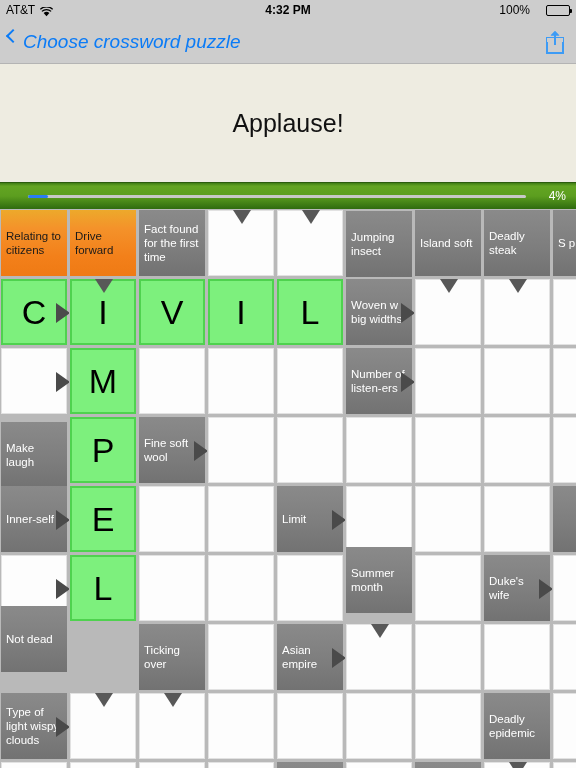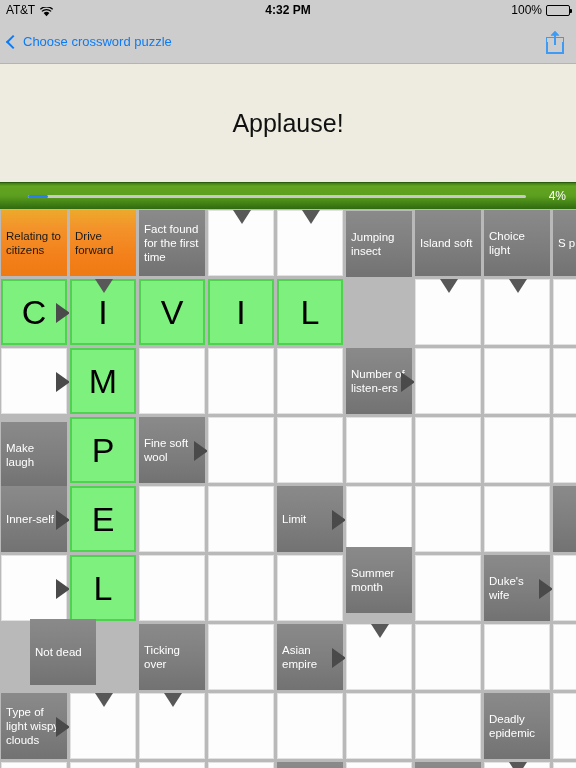--- a/index.html
+++ b/index.html
@@ -22,43 +22,43 @@
     position: relative;
   }
   .sb-left { display: flex; align-items: center; gap: 5px; text-align: center; }
   .sb-carrier { font-size: 12px; letter-spacing: -0.2px; }
   .wifi-icon { display: inline-block; width: 13px; height: 10px; position: relative; top: 1px; }
   .sb-center {
     position: absolute; left: 0; right: 0; text-align: center;
     font-size: 12px; font-weight: bold; pointer-events: none;
   }
   .sb-right {
-    margin-left: auto; display: flex; align-items: center; gap: 4px;
+    margin-left: auto; display: flex; align-items: center; gap: 16px;
     font-size: 12px; position: relative; z-index: 2;
   }
   .batt {
     width: 24px; height: 11px; border: 1px solid #000; border-radius: 2px;
     position: relative; padding: 1px;
   }
   .batt::after {
     content: ""; position: absolute; right: -3px; top: 3px;
     width: 2px; height: 4px; background: #000; border-radius: 0 1px 1px 0;
   }
   .batt-fill { height: 100%; background: #000; border-radius: 1px; }
 
   
   .navbar {
     height: 44px; background: #cdcdcd;
     display: flex; align-items: center; padding: 0 8px;
     position: relative; border-bottom: 1px solid #b4b4b4;
   }
   .back-btn {
-    display: flex; align-items: center; gap: 3px;
-    color: #0b7bf6; font-size: 13px; cursor: pointer;
-    position: relative; z-index: 2;
+    display: flex; gap: 3px;
+    color: #0b7bf6; font-size: 19px; cursor: pointer;
+    position: relative; z-index: 2; font-style: italic;
   }
   .chevron-left {
     display: inline-block; width: 10px; height: 10px;
     border-left: 2.4px solid #0b7bf6; border-bottom: 2.4px solid #0b7bf6;
     transform: rotate(45deg); margin-right: 2px;
   }
   .nav-title {
     position: absolute; left: 0; right: 0; text-align: center;
     font-size: 17px; font-weight: bold; color: #000; pointer-events: none;
   }
@@ -229,21 +229,21 @@
         <span class="clue-text">Jumping insect</span>
       </div>
     </div>
     <div class="cell clue" style="left: 414px; top: 0px;">
       <div class="cell-inner">
         <span class="clue-text">Island soft</span>
       </div>
     </div>
     <div class="cell clue" style="left: 483px; top: 0px;">
       <div class="cell-inner">
-        <span class="clue-text">Choice light</span>
+        <span class="clue-text">Deadly steak</span>
       </div>
     </div>
     <div class="cell clue" style="left: 552px; top: 0px;">
       <div class="cell-inner">
         <span class="clue-text">S p</span>
       </div>
     </div>
     <div class="cell filled" style="left: 0px; top: 69px;">
       <div class="cell-inner">
         <span class="letter">C</span>
@@ -264,20 +264,26 @@
     <div class="cell filled" style="left: 207px; top: 69px;">
       <div class="cell-inner">
         <span class="letter">I</span>
       </div>
     </div>
     <div class="cell filled" style="left: 276px; top: 69px;">
       <div class="cell-inner">
         <span class="letter">L</span>
       </div>
     </div>
+    <div class="cell clue" style="left: 345px; top: 69px;">
+      <div class="cell-inner">
+        <span class="clue-text">Woven w big widths</span>
+      </div>
+      <div class="arr-right"></div>
+    </div>
     <div class="cell empty" style="left: 414px; top: 69px;">
       <div class="cell-inner"></div>
       <div class="arr-down"></div>
     </div>
     <div class="cell empty" style="left: 483px; top: 69px;">
       <div class="cell-inner"></div>
       <div class="arr-down"></div>
     </div>
     <div class="cell empty" style="left: 552px; top: 69px;">
       <div class="cell-inner"></div>
@@ -412,21 +418,21 @@
     </div>
     <div class="cell clue" style="left: 483px; top: 345px;">
       <div class="cell-inner">
         <span class="clue-text">Duke's wife</span>
       </div>
       <div class="arr-right"></div>
     </div>
     <div class="cell empty" style="left: 552px; top: 345px;">
       <div class="cell-inner"></div>
     </div>
-    <div class="cell clue" style="left: 0px; top: 409px; margin-left: 29px;">
+    <div class="cell clue" style="left: 0px; top: 396px;">
       <div class="cell-inner">
         <span class="clue-text">Not dead</span>
       </div>
     </div>
     <div class="cell clue" style="left: 138px; top: 414px;">
       <div class="cell-inner">
         <span class="clue-text">Ticking over</span>
       </div>
     </div>
     <div class="cell empty" style="left: 207px; top: 414px;">

